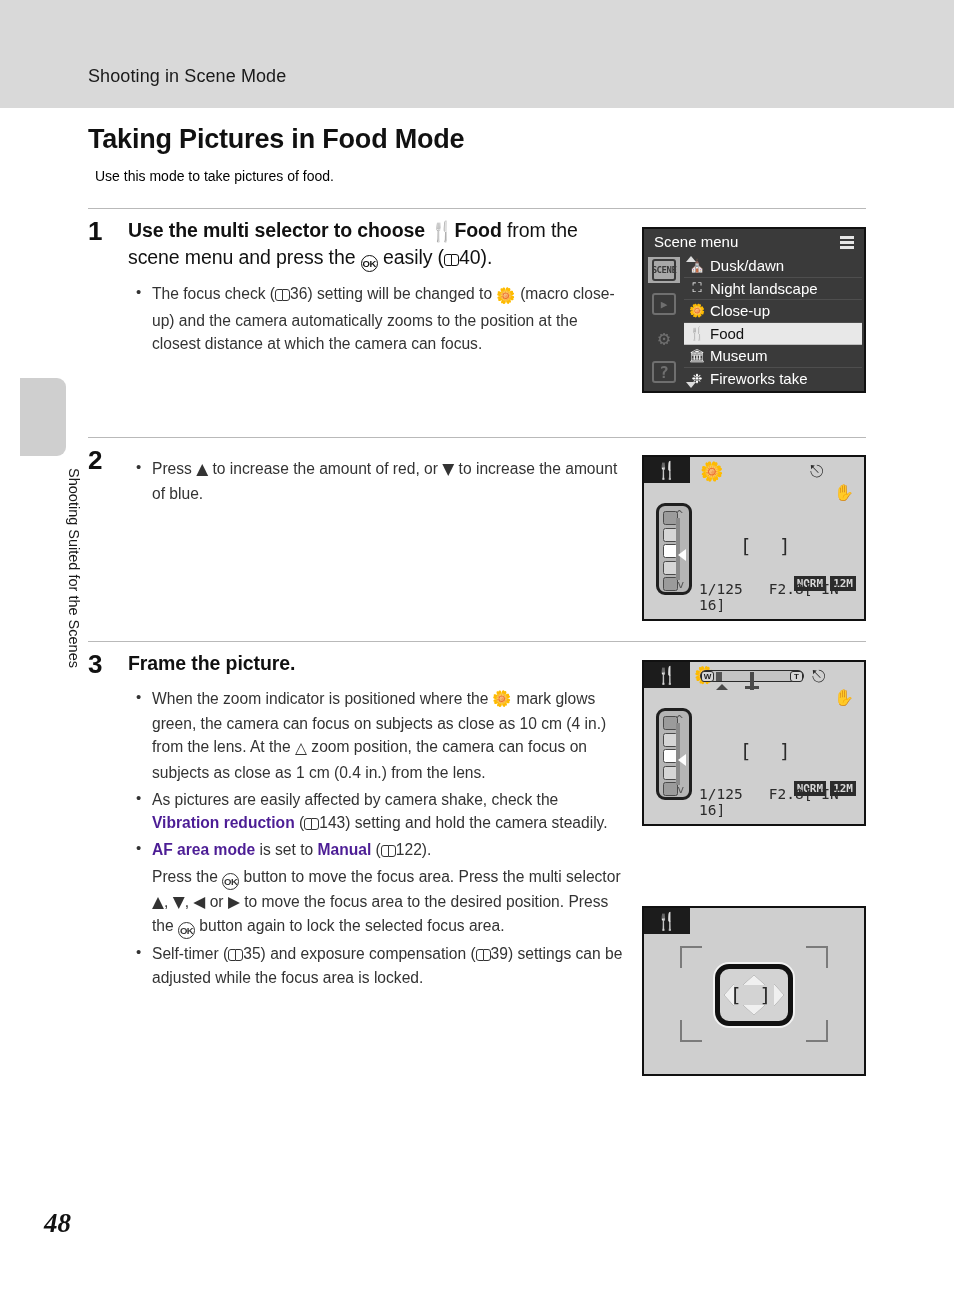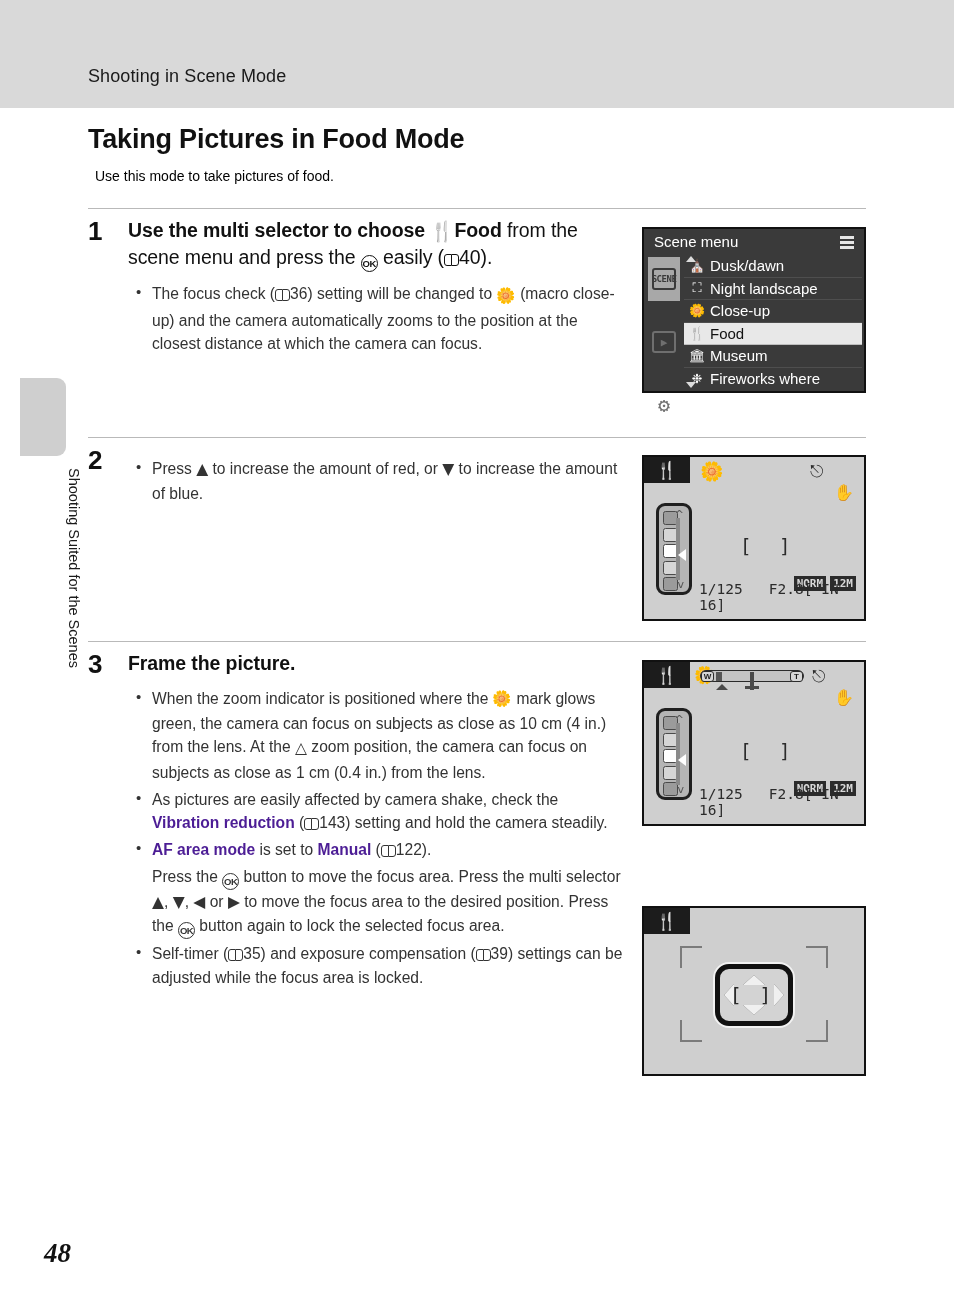--- a/index.html
+++ b/index.html
@@ -105,21 +105,21 @@
   
   .sm { background:#3a3a3a; }
   .sm-title {
     position:absolute; left:10px; top:4px; color:#fff; font-size:15px;
     font-family:"Liberation Sans", sans-serif;
   }
   .sm-hamburger { position:absolute; right:10px; top:7px; width:14px; }
   .sm-hamburger i { display:block; height:3px; background:#e6e6e6; margin-bottom:2px; }
   .sm-tabs { position:absolute; left:4px; top:28px; width:34px; }
   .sm-tab {
-    width:32px; height:44px; margin-bottom:19px; position:relative;
+    width:32px; height:26px; margin-bottom:8px; position:relative;
     display:flex; align-items:center; justify-content:center;
   }
   .sm-tab.active { background:#a8a8a8; }
   .sm-tab .tabicon {
     width:24px; height:22px; border:2px solid #6f6f6f; border-radius:3px;
     display:flex; align-items:center; justify-content:center;
     color:#6f6f6f; font-size:11px; font-weight:bold;
   }
   .sm-tab.active .tabicon { border-color:#3a3a3a; color:#3a3a3a; }
   .sm-list { position:absolute; left:40px; top:26px; right:2px; }
@@ -225,21 +225,21 @@
   .msel .rt { top:50%; margin-top:-11px; right:4px;
     border-top:11px solid transparent; border-bottom:11px solid transparent; border-left:10px solid #f0f0f0;
     filter:drop-shadow(0 0 0.6px #444); }
   .msel .brk {
     position:absolute; left:50%; top:50%; transform:translate(-50%,-50%);
     color:#2b2b2b; font-size:20px; letter-spacing:7px; font-family:"DejaVu Sans", sans-serif;
   }
 
   
   .folio {
-    position:absolute; left:44px; top:1238px;
+    position:absolute; left:44px; top:1208px;
     font-size:27px; font-style:italic; font-weight:bold; color:#111;
     font-family:"Liberation Serif", serif;
     text-align:center;
   }
 </style>
 </head>
 <body>
 
 <div class="header-bar"></div>
 <div class="header-title">Shooting in Scene Mode</div>
@@ -304,21 +304,21 @@
     <div class="sm-item sel">
       <span class="sm-ic g">🍴</span>
       <span>Food</span>
     </div>
     <div class="sm-item">
       <span class="sm-ic g">🏛</span>
       <span>Museum</span>
     </div>
     <div class="sm-item" style="border-bottom:none">
       <span class="sm-ic g">❉</span>
-      <span>Fireworks where</span>
+      <span>Fireworks take</span>
     </div>
   </div>
 </div>
 
 <div class="step-num" style="left:88px; top:445px">2</div>
 <div class="step-body" style="left:128px; top:447px">
   <ul class="bullets">
     <li><span>Press </span><span class="g">▲</span><span> to increase the amount of red, or </span><span class="g">▼</span><span> to increase the amount of blue.</span></li>
   </ul>
 </div>

